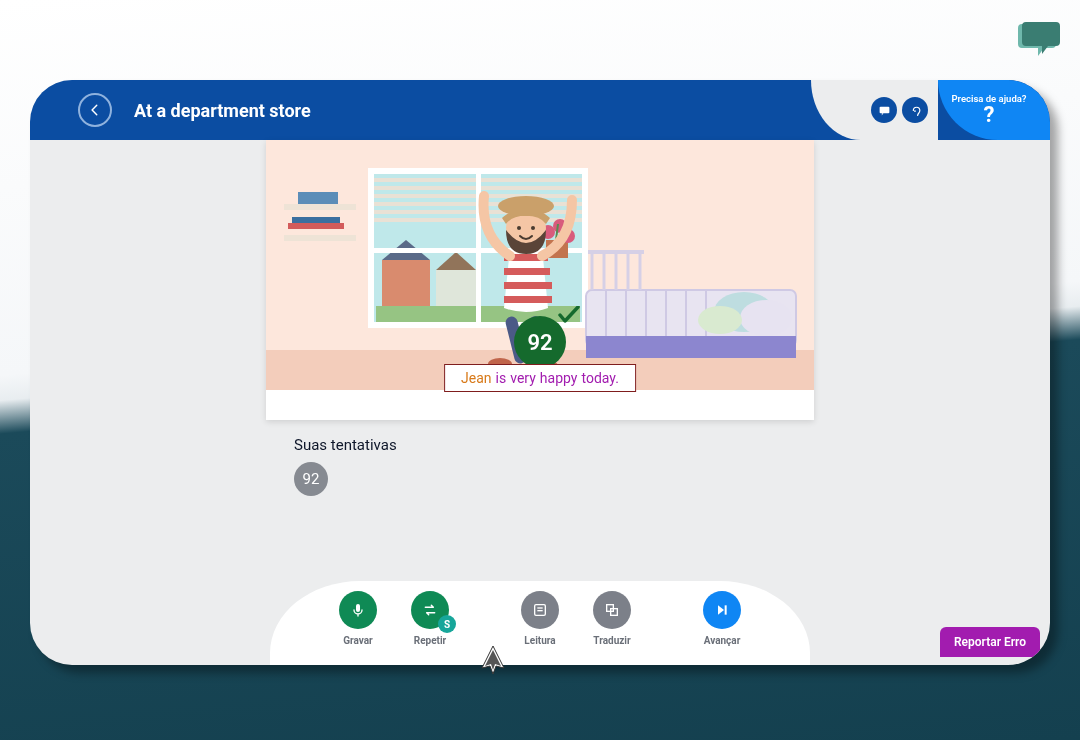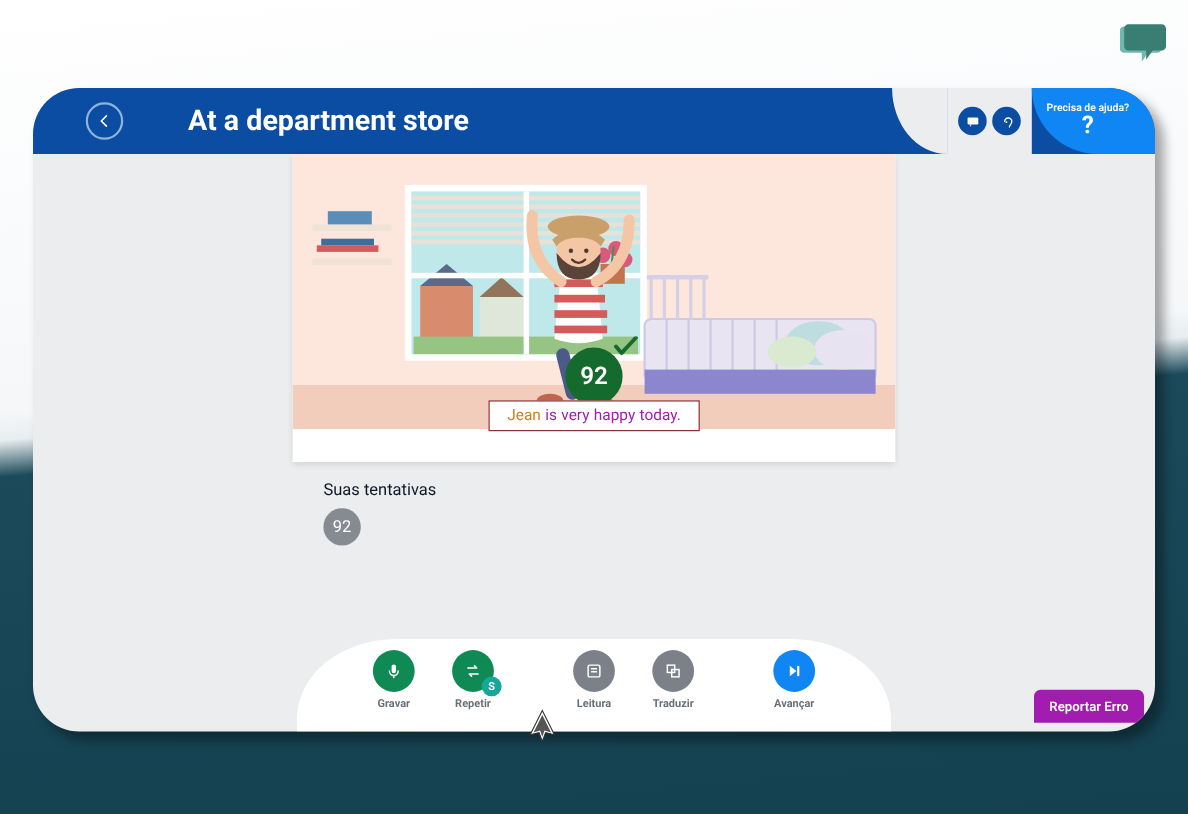--- a/index.html
+++ b/index.html
@@ -43,23 +43,22 @@
     border-radius: 50%;
     border: 2px solid #8fb2de;
     background: #0b4da2;
     display: flex; align-items: center; justify-content: center;
     color: #fff;
     cursor: pointer;
     margin-right: 22px;
   }
   .title {
     color: #fff;
-    font-size: 26px;
+    font-size: 18px;
     font-weight: 700;
-    margin-left: 37px;
   }
   .header-right {
     position: absolute;
     right: 0; top: 0;
     height: 60px;
     display: flex;
     align-items: center;
   }
   .curve-cut {
     width: 50px; height: 60px;

